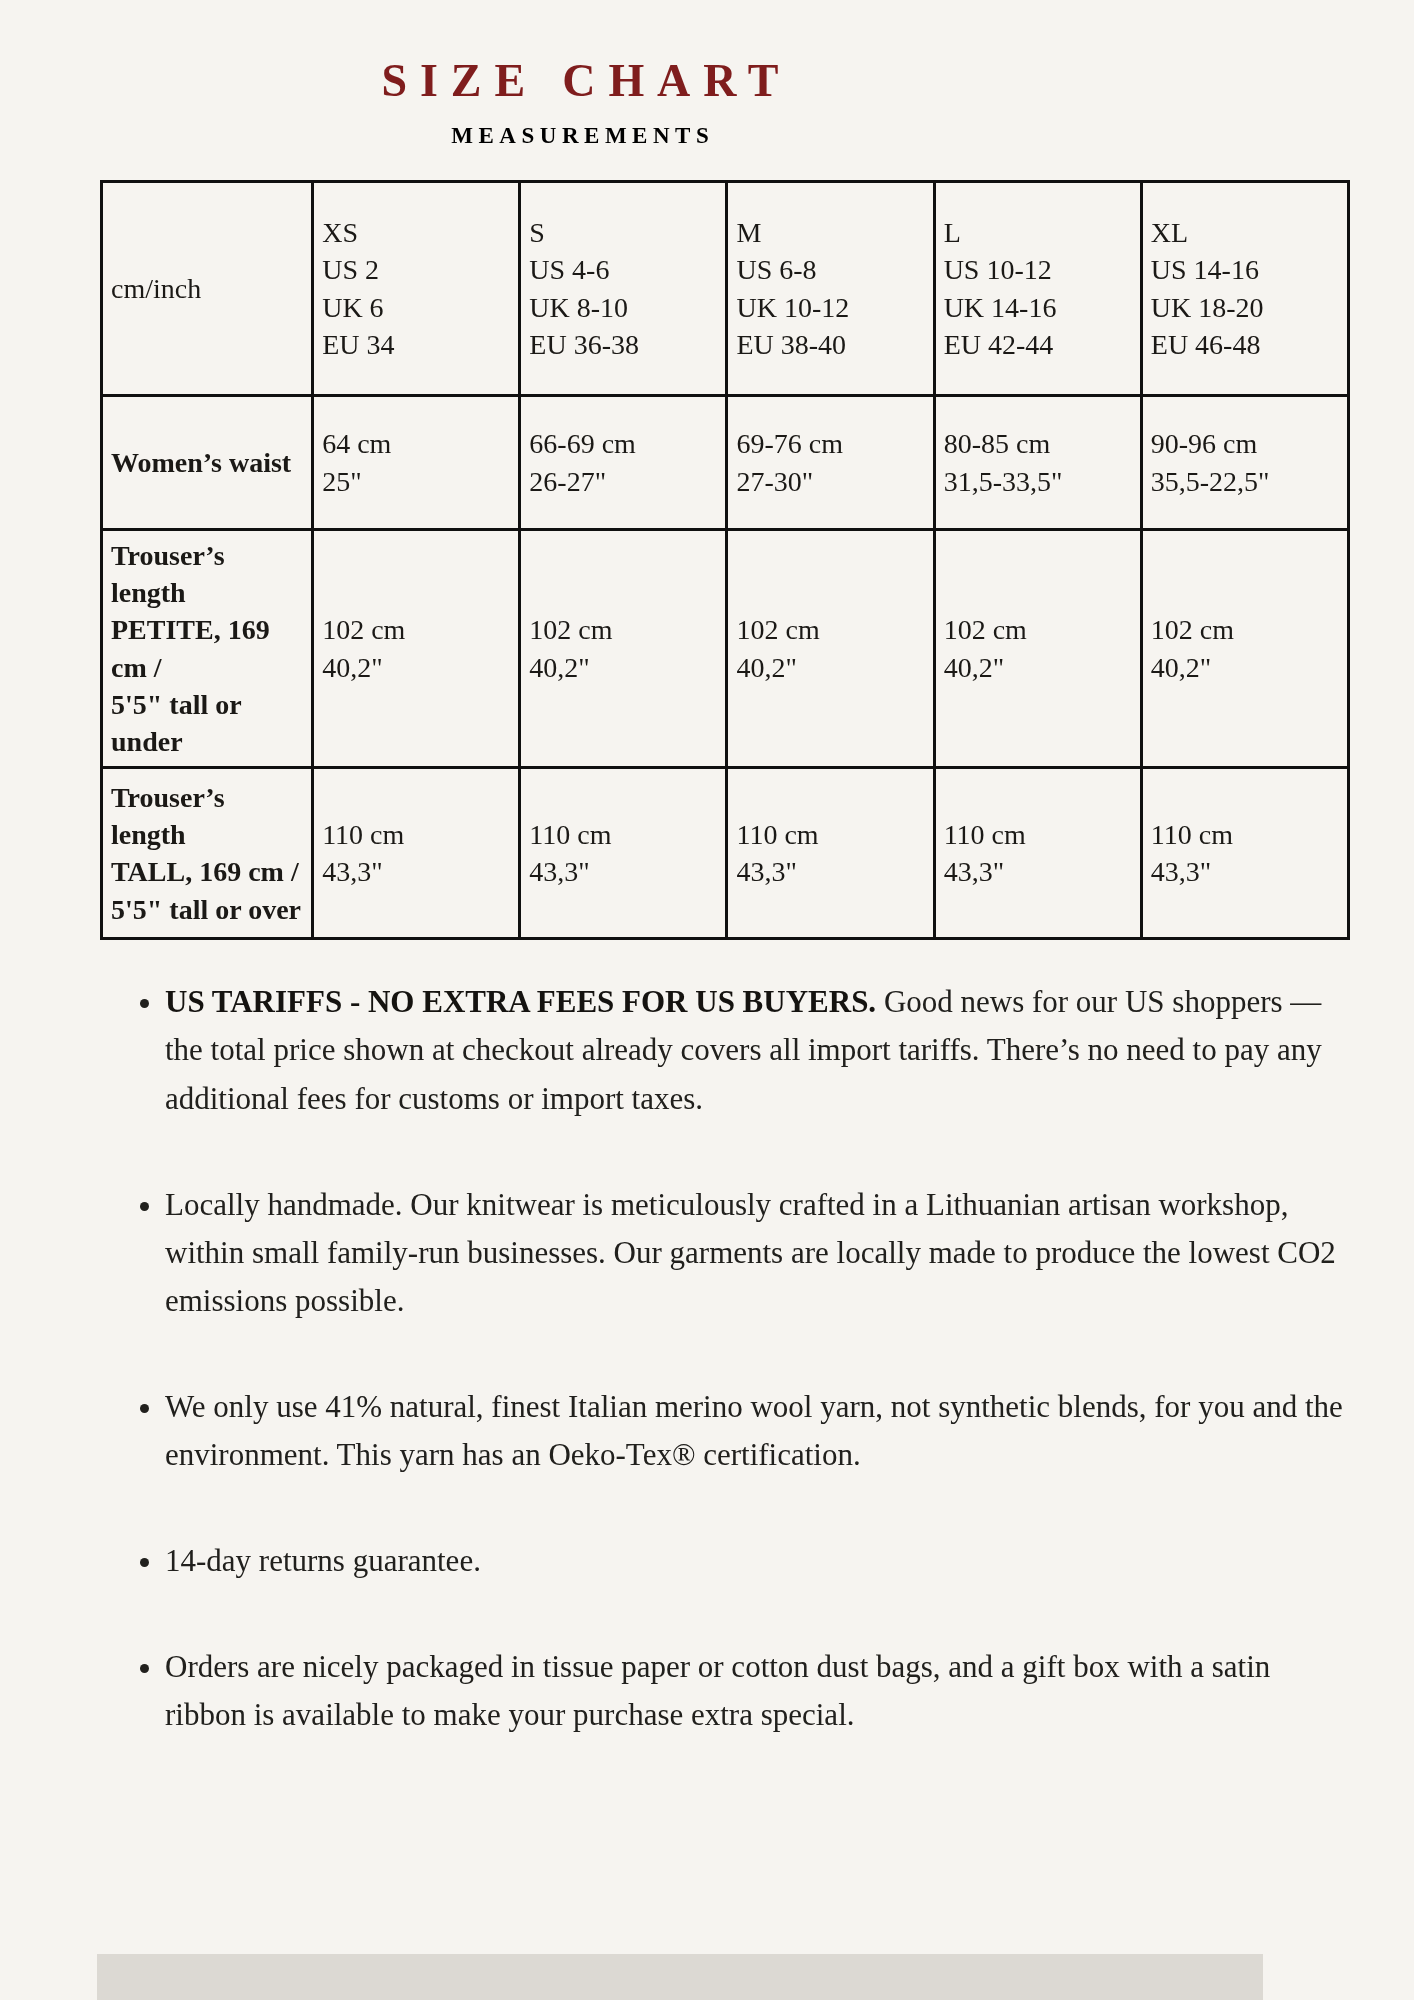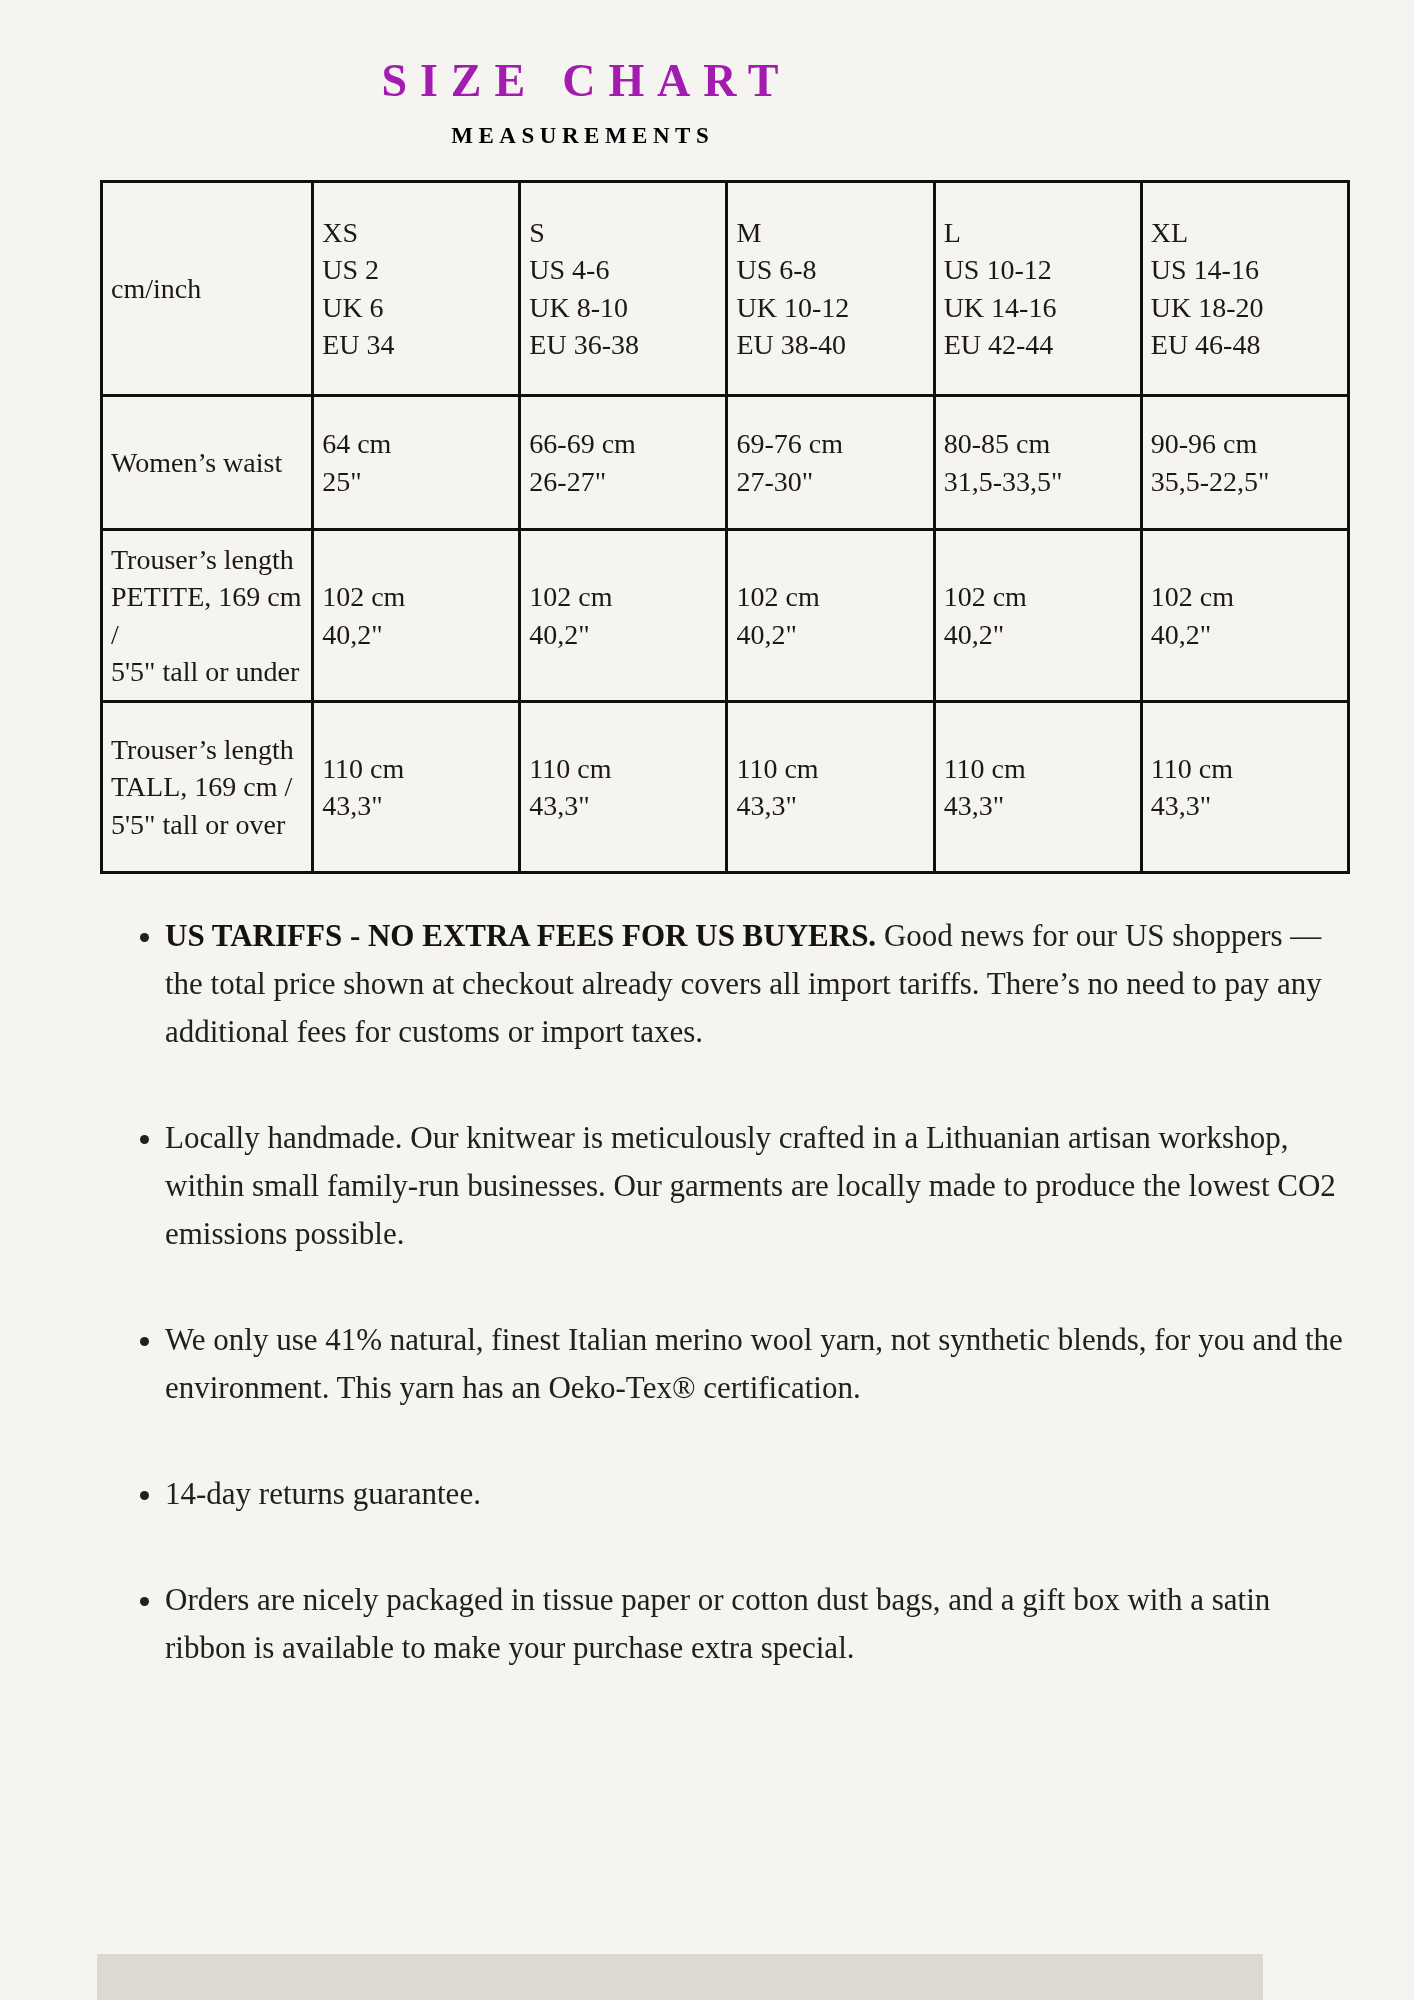--- a/index.html
+++ b/index.html
@@ -14,21 +14,21 @@
     padding:54px 60px 0 100px;
   }
   .head-block { width:960px; }
   .title {
     margin:0;
     text-align:center;
     font-size:46px;
     font-weight:600;
     letter-spacing:0.28em;
     text-indent:0.28em;
-    color:#a21caf;
+    color:#7f1d1d;
   }
   .subtitle {
     margin:16px 0 0;
     text-align:center;
     font-size:23px;
     font-weight:700;
     letter-spacing:0.24em;
     text-indent:0.24em;
     color:#000000;
   }
@@ -48,21 +48,21 @@
     line-height:1.33;
     white-space:pre-line;
     padding:6px 8px;
     font-weight:400;
   }
   tr.r-head  { height:214px; }
   tr.r-waist { height:134px; }
   tr.r-hips  { height:134px; }
   tr.r-pet   { height:172px; }
   tr.r-tall  { height:171px; }
-  table.size-table th, td.head { font-weight:400; }
+  table.size-table th, td.head { font-weight:700; }
   td.corner { font-weight:400; }
   ul.info-list {
     margin:38px 0 0;
     padding:0 0 0 65px;
   }
   ul.info-list li {
     margin:0 0 58px 0;
     font-size:31px;
     line-height:1.55;
     color:#21201d;

